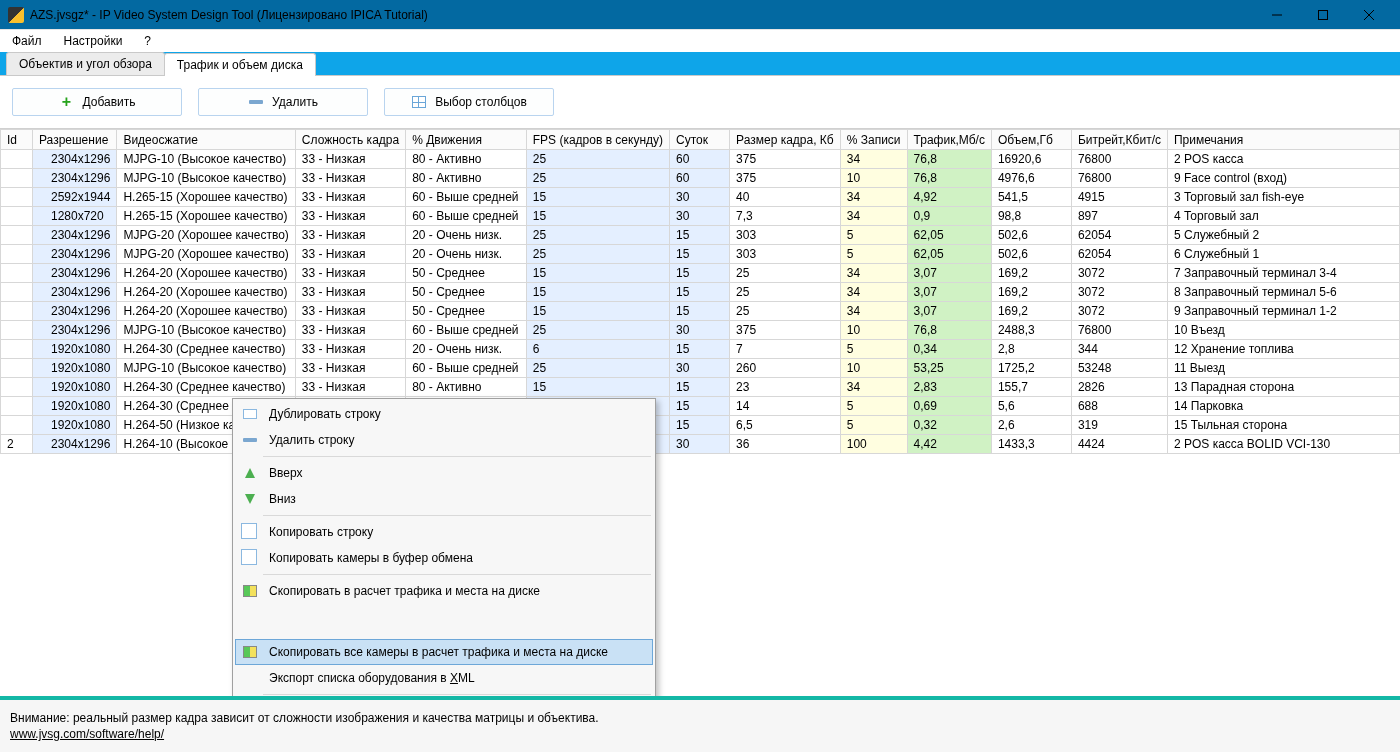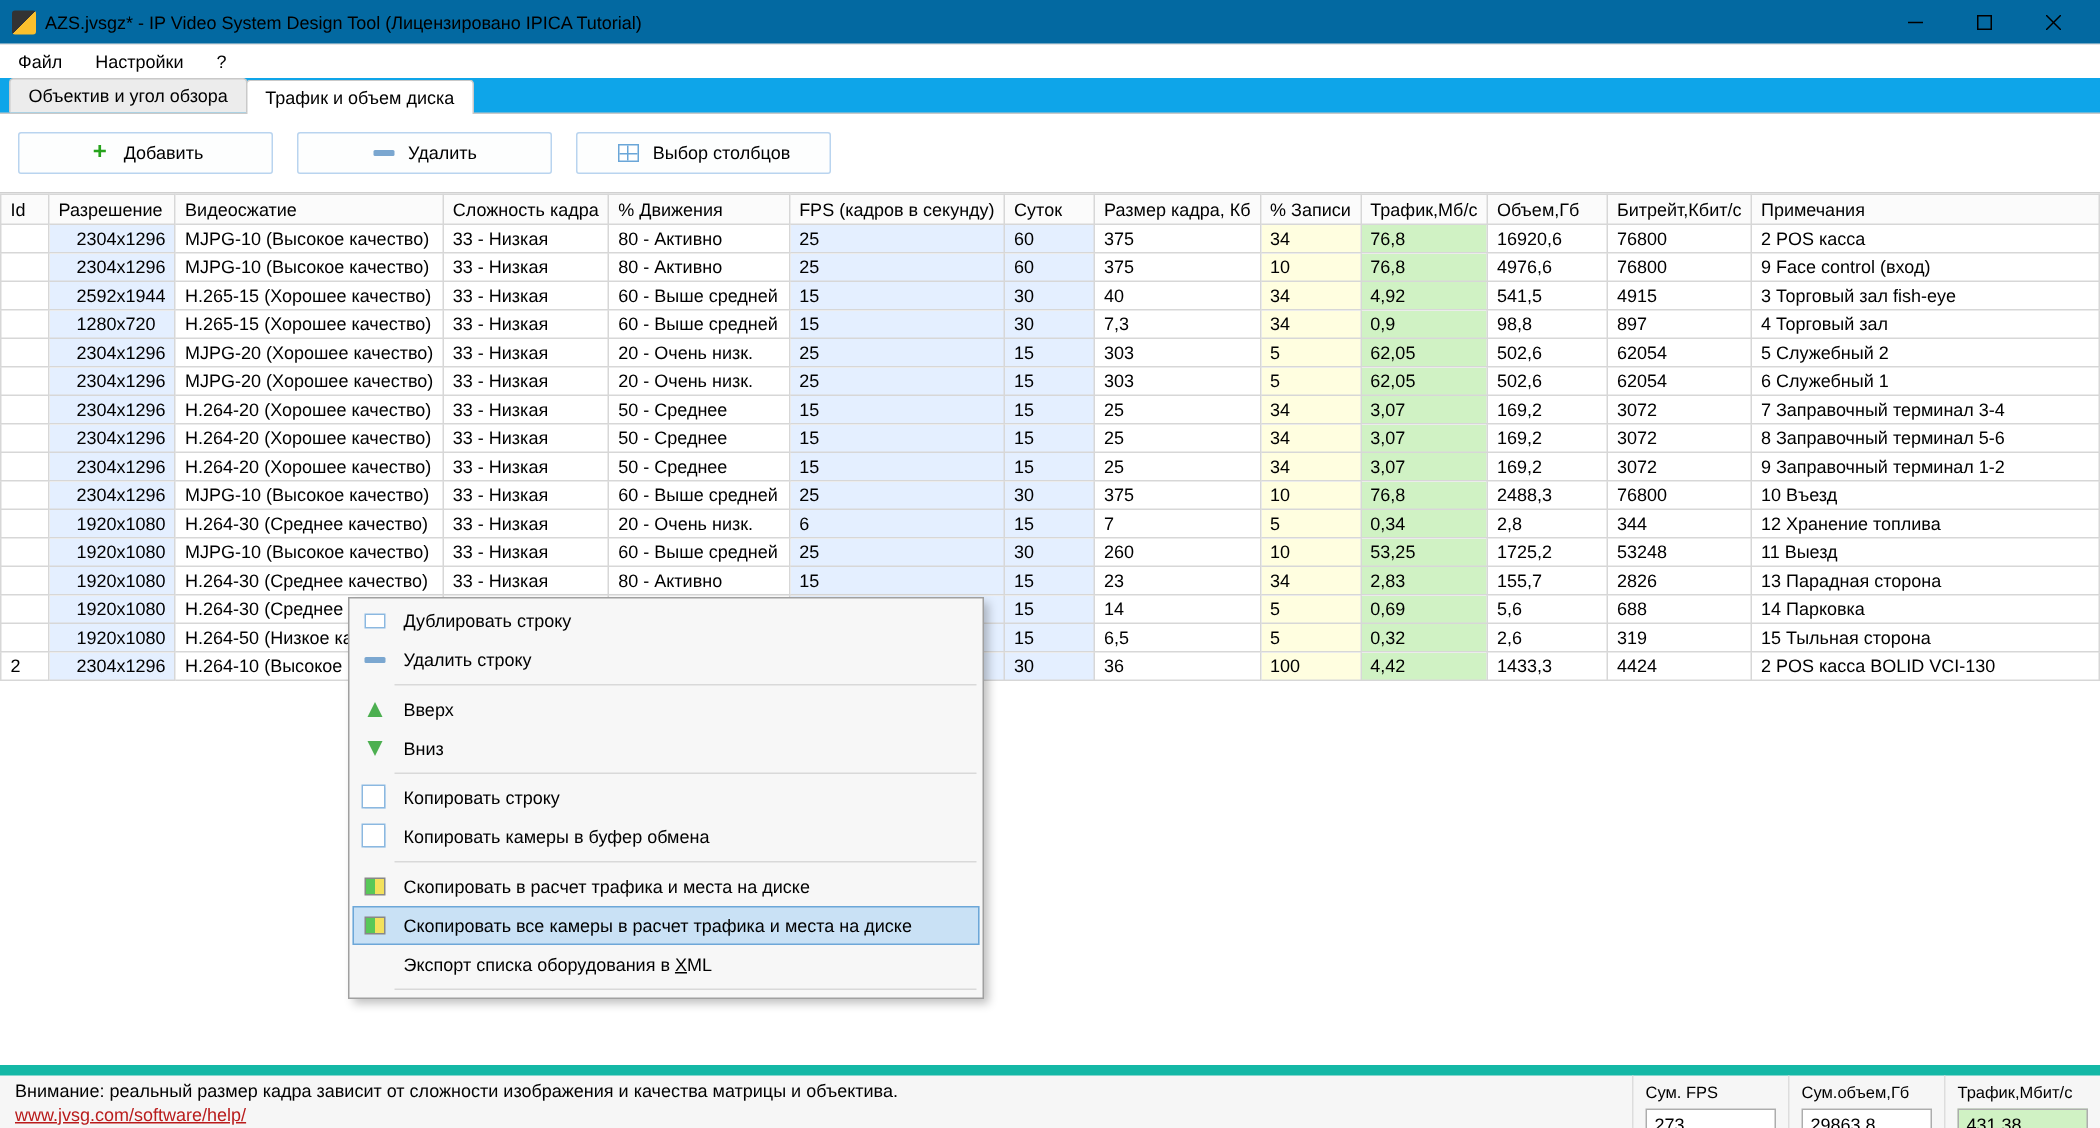--- a/index.html
+++ b/index.html
@@ -42,36 +42,36 @@
 .col-id{width:32px;}
 .col-res{width:82px;background:#e4efff!important;padding-left:18px;}
 .col-fps{width:126px;background:#e4efff!important;}
 .col-days{width:60px;background:#e4efff!important;}
 .col-rec{width:62px;background:#fffee0!important;}
 .col-traf{width:82px;background:#d0f2c4!important;}
 
 
 .ctx-menu{position:absolute;left:232px;top:398px;width:424px;background:#f7f7f7;border:1px solid #a0a0a0;box-shadow:3px 3px 6px rgba(0,0,0,.25);padding:2px;}
 .ctx-item{display:flex;align-items:center;gap:10px;padding:5px 10px 5px 6px;cursor:pointer;}
-.ctx-item.sel{background:#c9e1f5;border:1px solid #6da7d8;padding:4px 9px 4px 5px;}
+.ctx-item.sel{background:#c9e1f5;border:1px solid #6da7d8;padding:4px 9px 4px 5px;margin-top:35px;}
 .ctx-item .ci-ico{width:18px;height:16px;display:flex;align-items:center;justify-content:center;}
 .ctx-sep{height:1px;background:#d9d9d9;margin:3px 2px 3px 28px;}
 .arrow-up{width:0;height:0;border-left:5px solid transparent;border-right:5px solid transparent;border-bottom:10px solid #4caf50;}
 .arrow-down{width:0;height:0;border-left:5px solid transparent;border-right:5px solid transparent;border-top:10px solid #4caf50;}
 .ico-copy{width:14px;height:14px;border:1px solid #8bb8e0;background:#fff;position:relative;}
 .ico-copy:after{content:"";position:absolute;left:-3px;top:-3px;width:14px;height:14px;border:1px solid #8bb8e0;background:#fff;}
 .ico-calc{width:14px;height:12px;background:linear-gradient(90deg,#58c858 50%,#f3e15c 50%);border:1px solid #888;}
 .ico-rows{width:14px;height:10px;background:#fff;border:1px solid #8bb8e0;}
 .ico-cols{width:14px;height:12px;border:1px solid #8bb8e0;position:relative;}
 .ico-cols:before{content:"";position:absolute;top:0;bottom:0;left:50%;border-left:1px solid #8bb8e0;}
 
 
-.bottombar{position:absolute;left:0;right:0;bottom:0;height:42px;display:flex;border-top:7px solid #14b8a6;background:#f6f6f6;}
+.bottombar{position:absolute;left:0;right:0;bottom:0;height:56px;display:flex;border-top:4px solid #14b8a6;background:#f6f6f6;}
 .info-panel{flex:1;padding:6px 10px;display:flex;flex-direction:column;justify-content:center;gap:2px;font-size:11.5px;}
-.info-panel a{color:#b91c1c;text-decoration:underline;}
+.info-panel a{color:#000000;text-decoration:underline;}
 .sum-panel{display:flex;gap:0;}
 .sum-box{width:104px;padding:6px 8px;display:flex;flex-direction:column;gap:4px;border-left:1px solid #ddd;}
 .sum-box .lab{font-size:11px;}
 .sum-box .val{border:1px solid #adadad;background:#fff;padding:3px 5px;}
 .sum-box.green .val{background:#d0f2c4;}
 
 u{text-decoration:underline;}
 </style>
 </head>
 <body>
@@ -450,27 +450,13 @@
       <span><span>Экспорт списка оборудования в </span><u>X</u><span>ML</span></span>
     </div>
   <div class="ctx-sep"></div>
 </div>
 
 <div class="bottombar">
   <div class="info-panel">
     <div>Внимание: реальный размер кадра зависит от сложности изображения и качества матрицы и объектива.</div>
     <a>www.jvsg.com/software/help/</a>
   </div>
-  <div class="sum-panel">
-    <div class="sum-box">
-      <div class="lab">Сум. FPS</div>
-      <div class="val">273</div>
-    </div>
-    <div class="sum-box">
-      <div class="lab">Сум.объем,Гб</div>
-      <div class="val">29863,8</div>
-    </div>
-    <div class="sum-box green">
-      <div class="lab">Трафик,Мбит/с</div>
-      <div class="val">431,38</div>
-    </div>
-  </div>
 </div>
 
 </body></html>

